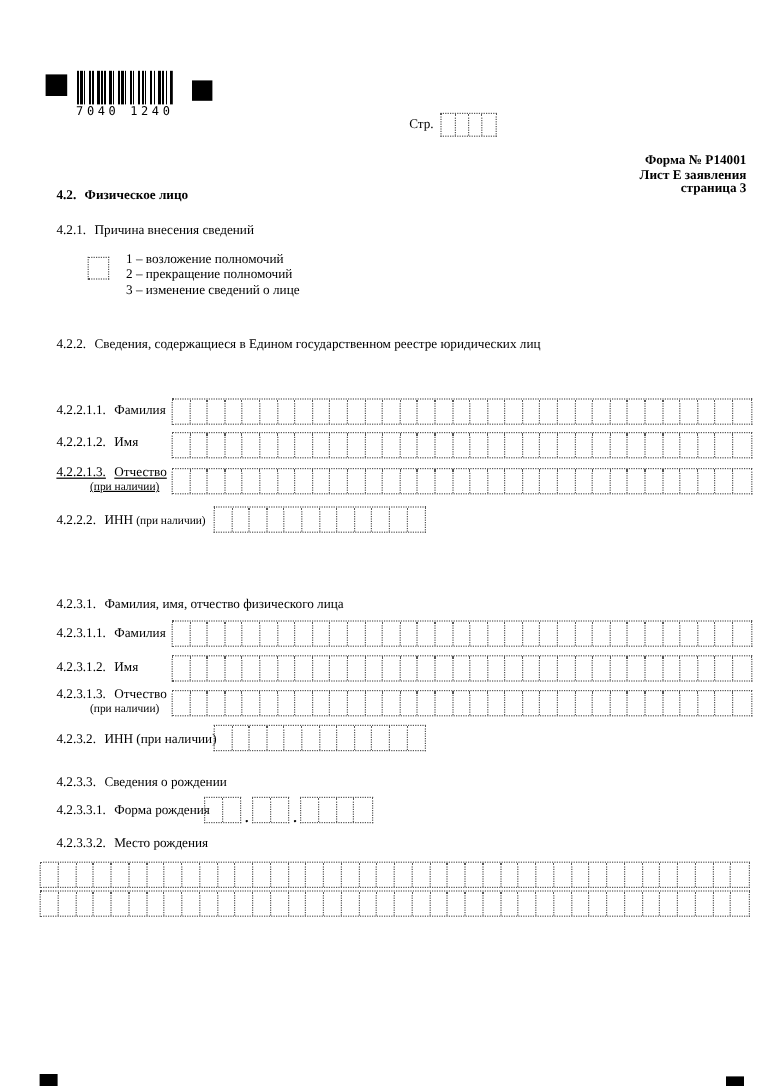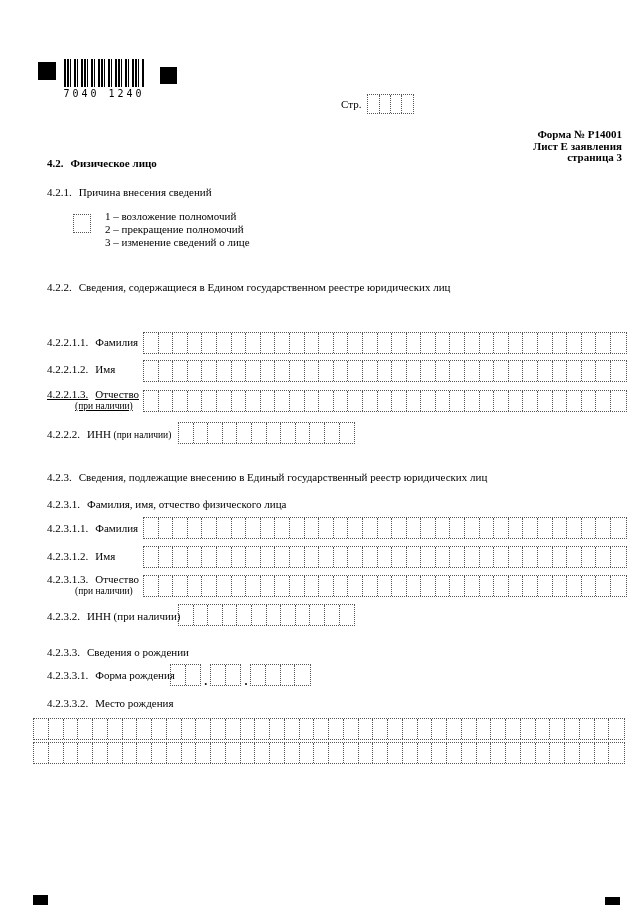--- a/index.html
+++ b/index.html
@@ -206,23 +206,20 @@
       <div class="cell"></div>
       <div class="cell"></div>
       <div class="cell"></div>
       <div class="cell"></div>
       <div class="cell"></div>
       <div class="cell"></div>
       <div class="cell"></div>
       <div class="cell"></div>
     </div>
 
-  <div class="abs lbl" style="left:47px;top:424px;">
-    <span class="num">4.2.3.</span><span>Сведения, подлежащие внесению в Единый государственный реестр юридических лиц</span>
-  </div>
   <div class="abs lbl" style="left:47px;top:451px;">
     <span class="num">4.2.3.1.</span><span>Фамилия, имя, отчество физического лица</span>
   </div>
 
   <div class="abs lbl" style="left:47px;top:475px;">
     <span class="num">4.2.3.1.1.</span><span>Фамилия</span>
   </div>
   <div class="abs cellrow" style="left:143px;top:470px;">
       <div class="cell"></div>
       <div class="cell"></div>

